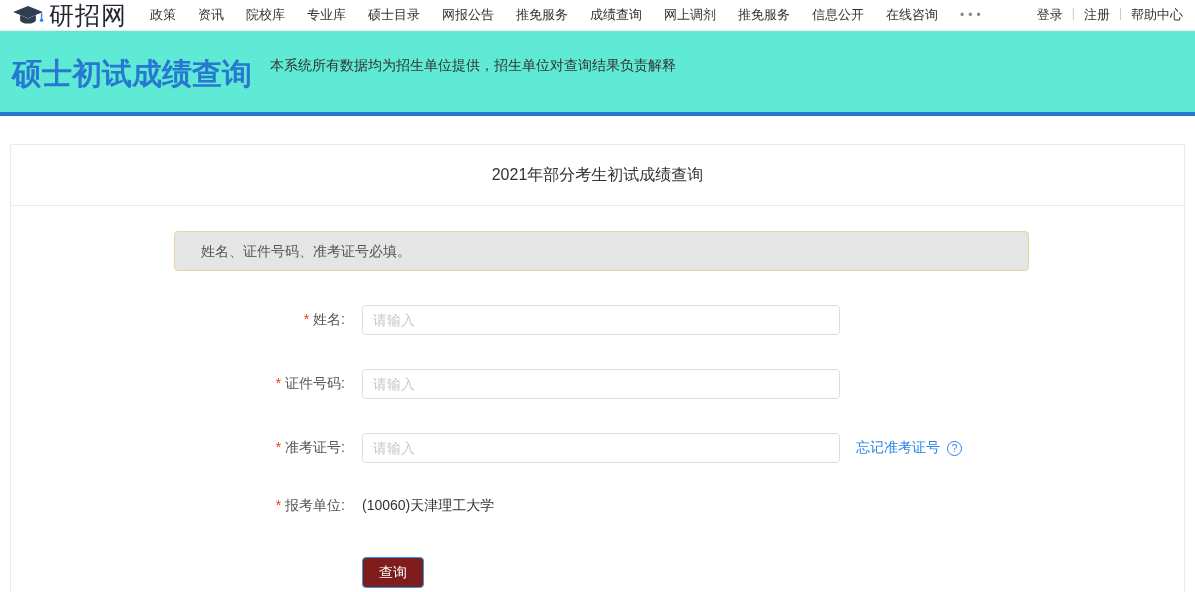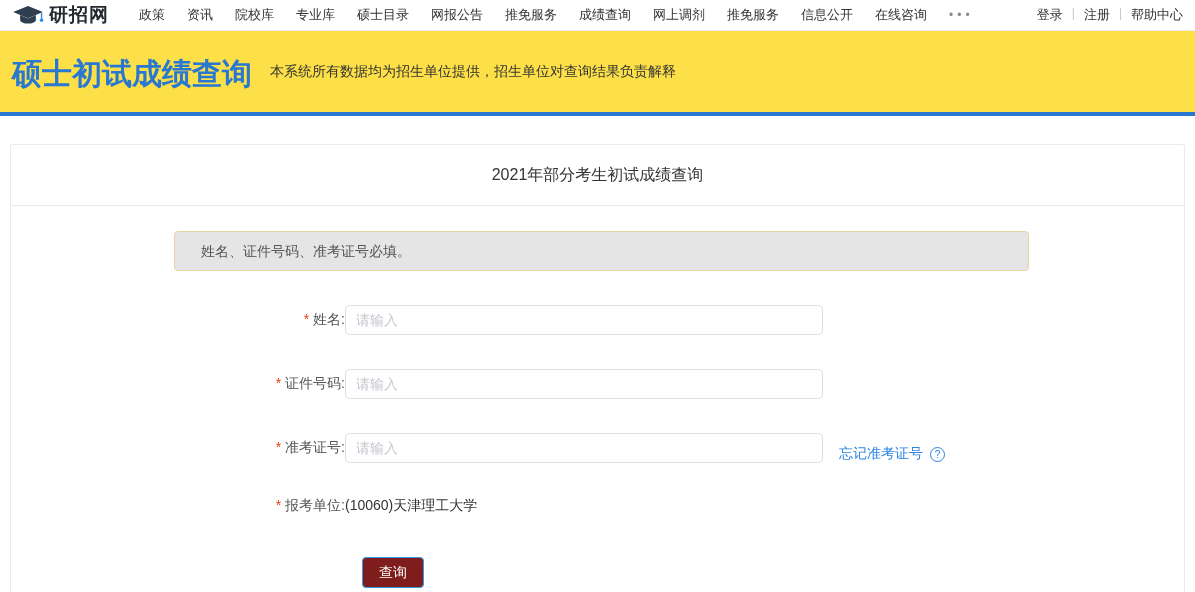--- a/index.html
+++ b/index.html
@@ -3,48 +3,48 @@
 <meta charset="utf-8">
 <style>
   * { box-sizing: border-box; margin: 0; padding: 0; }
   html, body { width: 1195px; height: 592px; overflow: hidden; background: #fff;
     font-family: "Liberation Sans", sans-serif; }
 
   
   .topbar { height: 31px; display: flex; align-items: center;
     border-bottom: 1px solid #ebebeb; padding: 0 12px; background: #fff; }
   .logo { display: flex; align-items: center; gap: 5px; min-width: 104px; cursor: pointer; }
-  .logo-text { font-size: 19px; font-weight: bold; color: #24292f; letter-spacing: 1px; }
+  .logo-text { font-size: 25px; font-weight: normal; color: #24292f; letter-spacing: 1px; }
   .topnav { display: flex; align-items: center; flex: 1; margin-left: 12px; }
   .nav-item { font-size: 13px; color: #333; padding: 0 11px; cursor: pointer; white-space: nowrap; }
   .more-dots { font-size: 12px; color: #8a8a8a; letter-spacing: 4px; padding: 0 11px; cursor: pointer; }
   .top-right { display: flex; align-items: flex-start; font-size: 13px; color: #333; white-space: nowrap; }
   .top-right .tlink { cursor: pointer; }
   .top-right .sep { color: #c8c8c8; margin: 0 9px; font-size: 12px; }
 
   
-  .page-header { display: flex; align-items: center; gap: 18px;
-    padding: 26px 12px 21px; border-bottom: 4px solid #2878d2; background: #fde047; }
+  .page-header { display: flex; align-items: flex-start; gap: 18px;
+    padding: 26px 12px 21px; border-bottom: 4px solid #2878d2; background: #5eead4; }
   .page-title { font-size: 30px; font-weight: bold; color: #2878d2; line-height: 34px; }
   .page-subtitle { font-size: 14px; color: #333; padding-bottom: 5px; }
 
   
   .main { padding: 28px 10px 0; }
   .card { border: 1px solid #e8eaec; border-radius: 2px; background: #fff; min-height: 470px; }
   .card-header { text-align: center; font-size: 16px; color: #333; padding: 20px 0 19px;
     border-bottom: 1px solid #e8eaec; }
   .card-body { padding: 25px 0 0 163px; }
 
   .alert { width: 855px; background: #e5e5e5; border: 1px solid #e6d59c; border-radius: 4px;
     padding: 10px 12px 10px 26px; font-size: 14px; color: #555; line-height: 18px; }
 
   .form-row { display: flex; align-items: center; margin-top: 34px; }
   .form-label { width: 171px; text-align: right; font-size: 14px; color: #555; }
   .required { color: #ed4014; margin-right: 4px; }
-  .ctrl { display: flex; align-items: flex-end; }
+  .ctrl { margin-left: 17px; display: flex; align-items: center; }
   .text-input { width: 478px; height: 30px; padding: 0 10px; border: 1px solid #dcdee2;
     border-radius: 4px; font-size: 14px; color: #333; outline: none;
     font-family: "Liberation Sans", sans-serif; }
   .text-input::placeholder { color: #c5c8ce; }
 
   .forgot-link { margin-left: 16px; color: #2b85e4; font-size: 14px; display: inline-flex;
     align-items: center; gap: 7px; cursor: pointer; white-space: nowrap; }
   .help-circle { width: 15px; height: 15px; border: 1px solid #2b85e4; border-radius: 50%;
     font-size: 10px; line-height: 13px; text-align: center; display: inline-block; }
 

